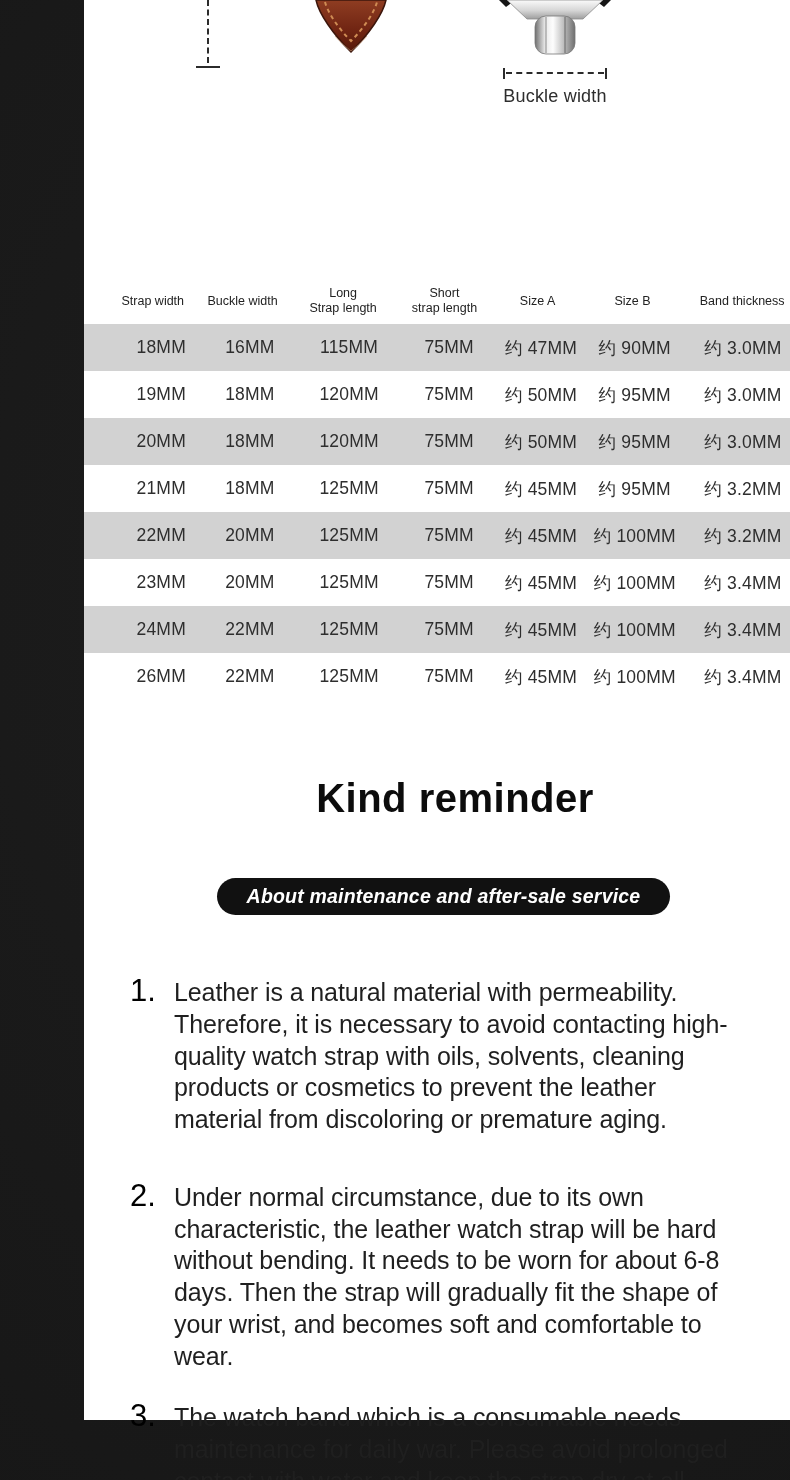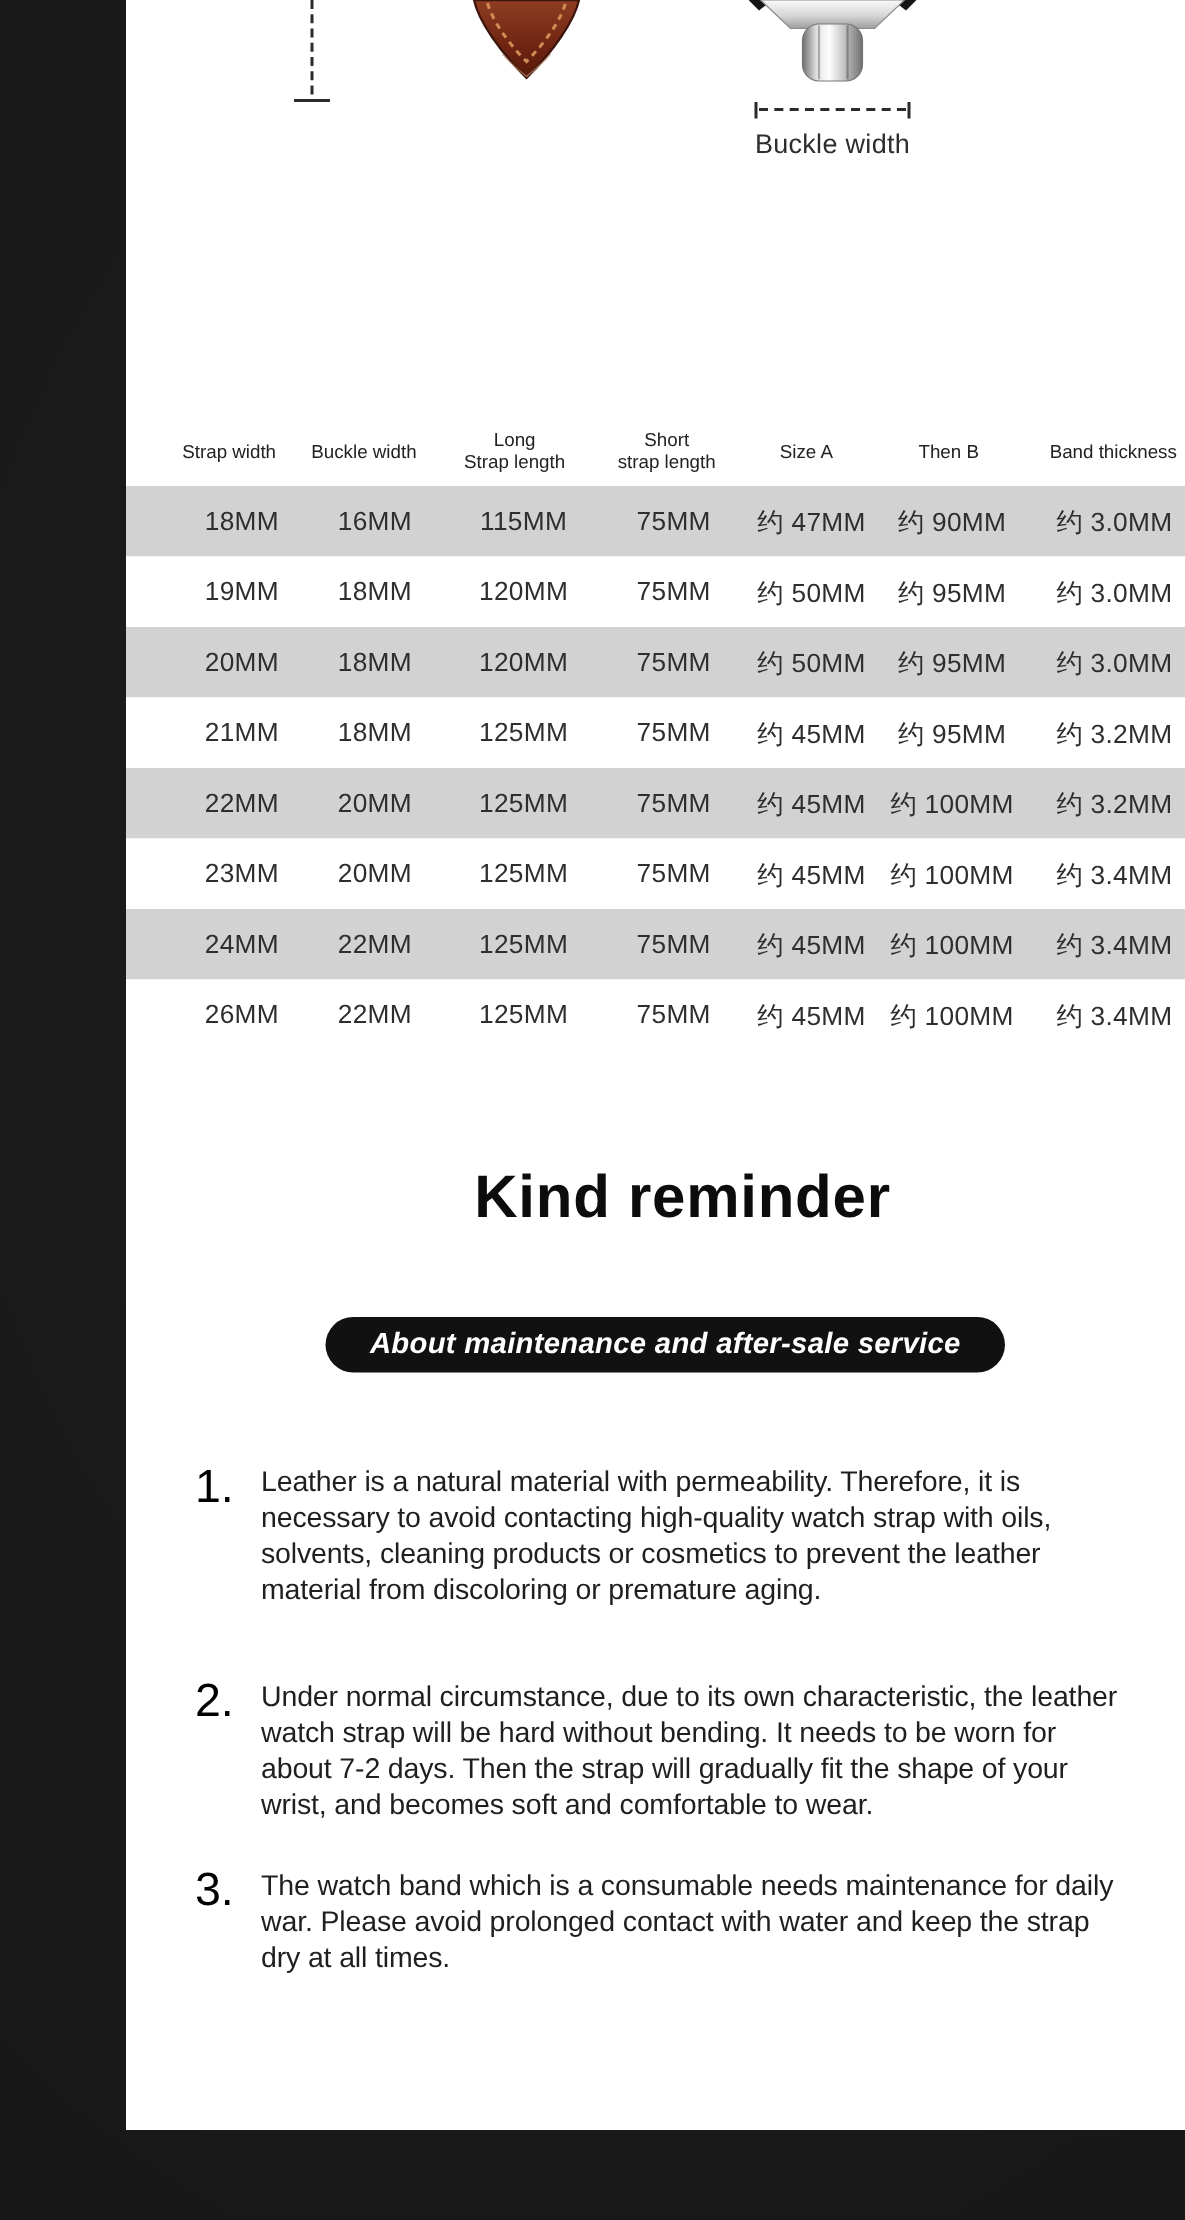--- a/index.html
+++ b/index.html
@@ -48,21 +48,21 @@
                color:#0c0c0c; letter-spacing:0.5px;padding-left:23px;}
   .badge-row{margin-top:50px; text-align:center;}
   .badge{display:inline-block; background:var(--badge-background); color:var(--badge-text);
          height:37px; line-height:37px; padding:0 30px; border-radius:19px;
          font-size:19.5px; font-weight:700; letter-spacing:0.2px;font-style:italic;}
   .list{margin-top:62px;}
   .item{display:flex; margin:0 56px 0 46px;}
   .item:nth-child(1){margin-bottom:46px;}
   .item:nth-child(2){margin-bottom:30px;}
   .num{flex:none; width:44px; font-size:31px; line-height:1; color:#000; margin-top:-2px;}
-  .text{flex:1; font-size:19px; line-height:1.27; color:var(--body-text); letter-spacing:-0.1px;}
+  .text{flex:1; font-size:25px; line-height:1.27; color:var(--body-text); letter-spacing:-0.1px;}
 </style>
 </head>
 <body>
 
 <div class="page">
   <div class="panel">
 
     <div class="diagram">
       <div class="v-measure">
           <span class="tick"></span>
@@ -114,21 +114,21 @@
 
     <div class="spec-table">
       <div class="thead">
           <div class="hcell">Strap width</div>
           <div class="hcell">Buckle width</div>
           <div class="hcell">Long
 Strap length</div>
           <div class="hcell">Short
 strap length</div>
           <div class="hcell">Size A</div>
-          <div class="hcell">Then B</div>
+          <div class="hcell">Size B</div>
           <div class="hcell">Band thickness</div>
         </div>
       <div class="tbody">
           <div class="trow striped">
             <div class="tcell">18MM</div>
             <div class="tcell">16MM</div>
             <div class="tcell">115MM</div>
             <div class="tcell">75MM</div>
             <div class="tcell">约 47MM</div>
             <div class="tcell">约 90MM</div>
@@ -205,21 +205,21 @@
       <div class="badge-row">
         <div class="badge">About maintenance and after-sale service</div>
       </div>
       <div class="list">
           <div class="item">
             <div class="num">1.</div>
             <div class="text">Leather is a natural material with permeability. Therefore, it is necessary to avoid contacting high-quality watch strap with oils, solvents, cleaning products or cosmetics to prevent the leather material from discoloring or premature aging.</div>
           </div>
           <div class="item">
             <div class="num">2.</div>
-            <div class="text">Under normal circumstance, due to its own characteristic, the leather watch strap will be hard without bending. It needs to be worn for about 7-2 days. Then the strap will gradually fit the shape of your wrist, and becomes soft and comfortable to wear.</div>
+            <div class="text">Under normal circumstance, due to its own characteristic, the leather watch strap will be hard without bending. It needs to be worn for about 6-8 days. Then the strap will gradually fit the shape of your wrist, and becomes soft and comfortable to wear.</div>
           </div>
           <div class="item">
             <div class="num">3.</div>
             <div class="text">The watch band which is a consumable needs maintenance for daily war. Please avoid prolonged contact with water and keep the strap dry at all times.</div>
           </div>
         </div>
     </div>
 
   </div>
 </div>

